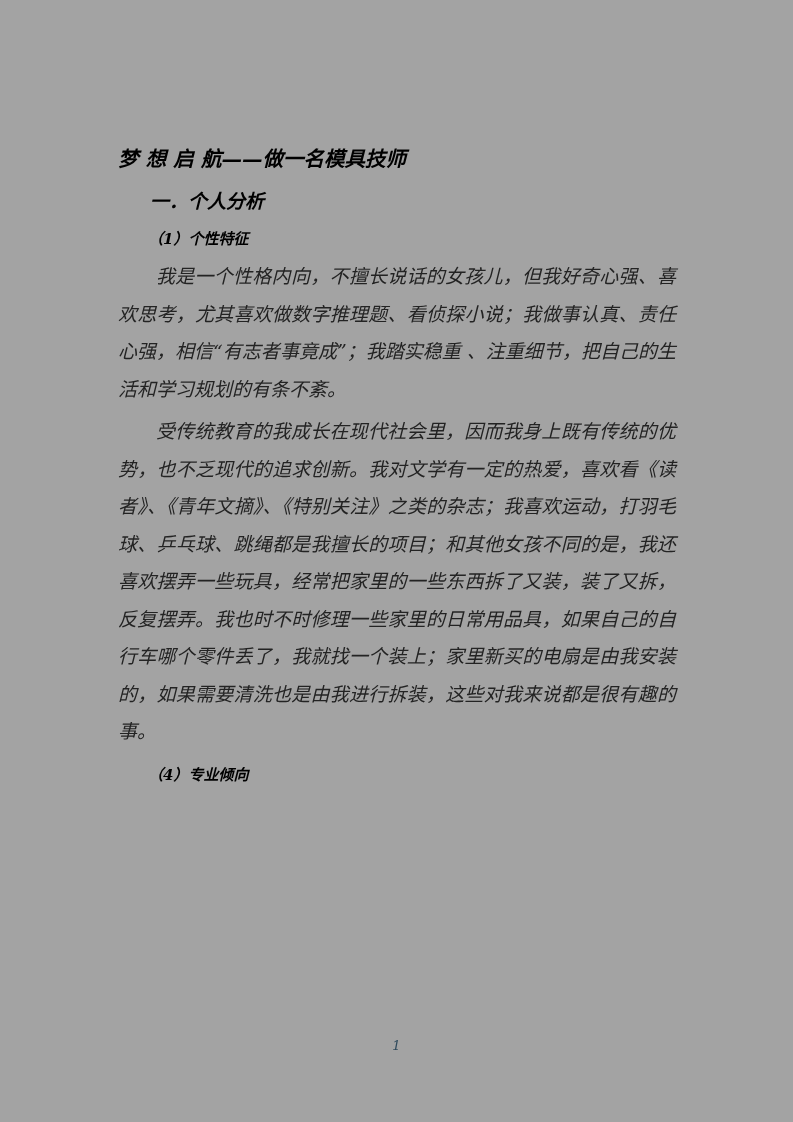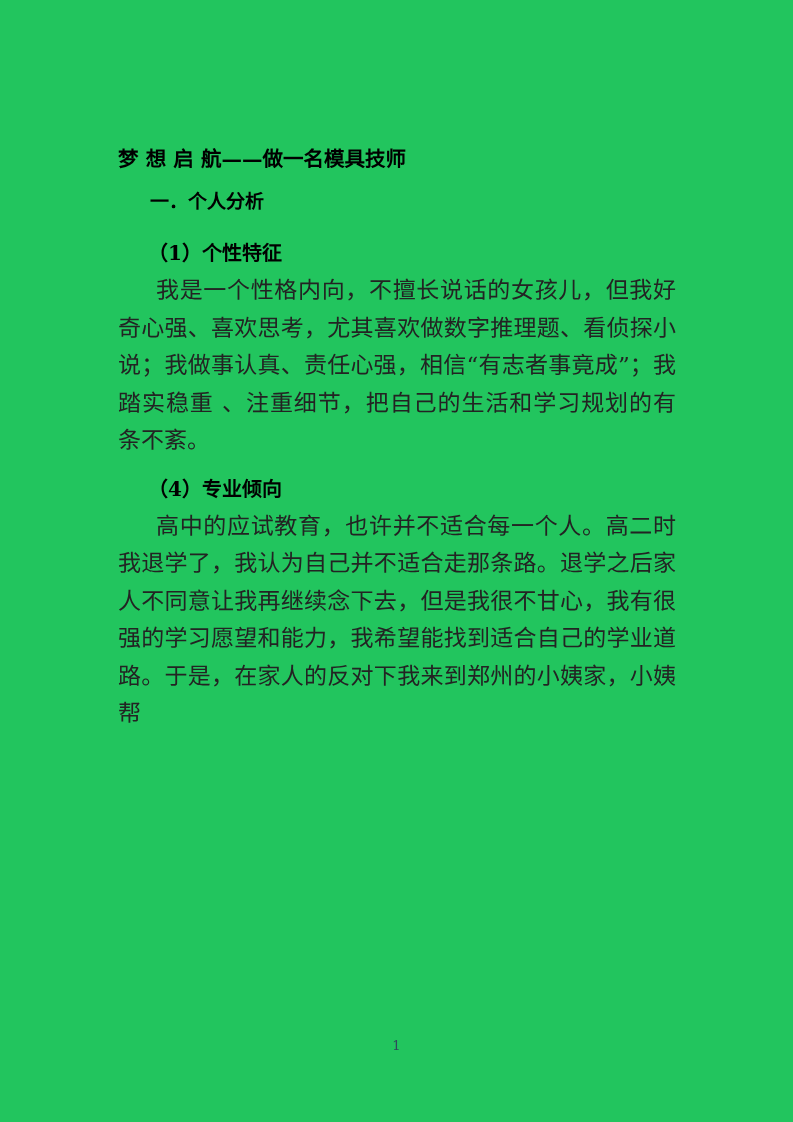--- a/index.html
+++ b/index.html
@@ -5,23 +5,24 @@
 <style>
   html, body {
     margin: 0;
     padding: 0;
     background: #ffffff;
   }
   .page {
     position: relative;
     width: 793px;
     height: 1122px;
-    background: #22c55e;
+    background: #a3a3a3;
     overflow: hidden;
     box-sizing: border-box;
+    font-style: italic;
   }
   .doc-body {
     position: absolute;
     left: 118px;
     top: 140px;
     width: 558px;
   }
   .doc-title {
     font-family: "DejaVu Serif", "Liberation Serif", serif;
     font-weight: bold;
@@ -31,38 +32,38 @@
     letter-spacing: 0px;
     white-space: pre;
     margin: 0 0 4px 0;
   }
   .heading-1 {
     font-family: "DejaVu Serif", "Liberation Serif", serif;
     font-weight: bold;
     font-size: 19px;
     line-height: 38px;
     color: #000000;
-    margin: 0 0 14px 0;
+    margin: 0 0 0 0;
     padding-left: 32px;
     white-space: pre;
   }
   .heading-2 {
     font-family: "DejaVu Serif", "Liberation Serif", serif;
     font-weight: bold;
-    font-size: 20px;
+    font-size: 15px;
     line-height: 38px;
     color: #000000;
     margin: 0;
     padding-left: 30px;
     white-space: pre;
   }
   .para {
     font-family: "DejaVu Serif", "Liberation Serif", serif;
     font-weight: normal;
-    font-size: 23px;
+    font-size: 19px;
     line-height: 37.5px;
     color: #232323;
     margin: 0;
     text-align: justify;
     text-justify: inter-ideograph;
     text-indent: 38px;
     word-break: break-all;
   }
   .spacer-sm { height: 5px; }
   .page-number {
@@ -87,24 +88,24 @@
 
     <h2 class="heading-1">一．个人分析</h2>
 
     <h3 class="heading-2">（1）个性特征</h3>
 
     <p class="para">我是一个性格内向，不擅长说话的女孩儿，但我好奇心强、喜欢思考，尤其喜欢做数字推理题、看侦探小说；我做事认真、责任心强，相信“有志者事竟成”；我踏实稳重 、注重细节，把自己的生活和学习规划的有条不紊。</p>
 
     <div class="spacer-sm"></div>
 
 
+    <p class="para">受传统教育的我成长在现代社会里，因而我身上既有传统的优势，也不乏现代的追求创新。我对文学有一定的热爱，喜欢看《读者》、《青年文摘》、《特别关注》之类的杂志；我喜欢运动，打羽毛球、乒乓球、跳绳都是我擅长的项目；和其他女孩不同的是，我还喜欢摆弄一些玩具，经常把家里的一些东西拆了又装，装了又拆，反复摆弄。我也时不时修理一些家里的日常用品具，如果自己的自行车哪个零件丢了，我就找一个装上；家里新买的电扇是由我安装的，如果需要清洗也是由我进行拆装，这些对我来说都是很有趣的事。</p>
 
     <div class="spacer-sm"></div>
 
     <h3 class="heading-2">（4）专业倾向</h3>
 
-    <p class="para">高中的应试教育，也许并不适合每一个人。高二时我退学了，我认为自己并不适合走那条路。退学之后家人不同意让我再继续念下去，但是我很不甘心，我有很强的学习愿望和能力，我希望能找到适合自己的学业道路。于是，在家人的反对下我来到郑州的小姨家，小姨帮</p>
 
   </div>
 
   <div class="page-number">1</div>
 
 </div>
 
 </body></html>

